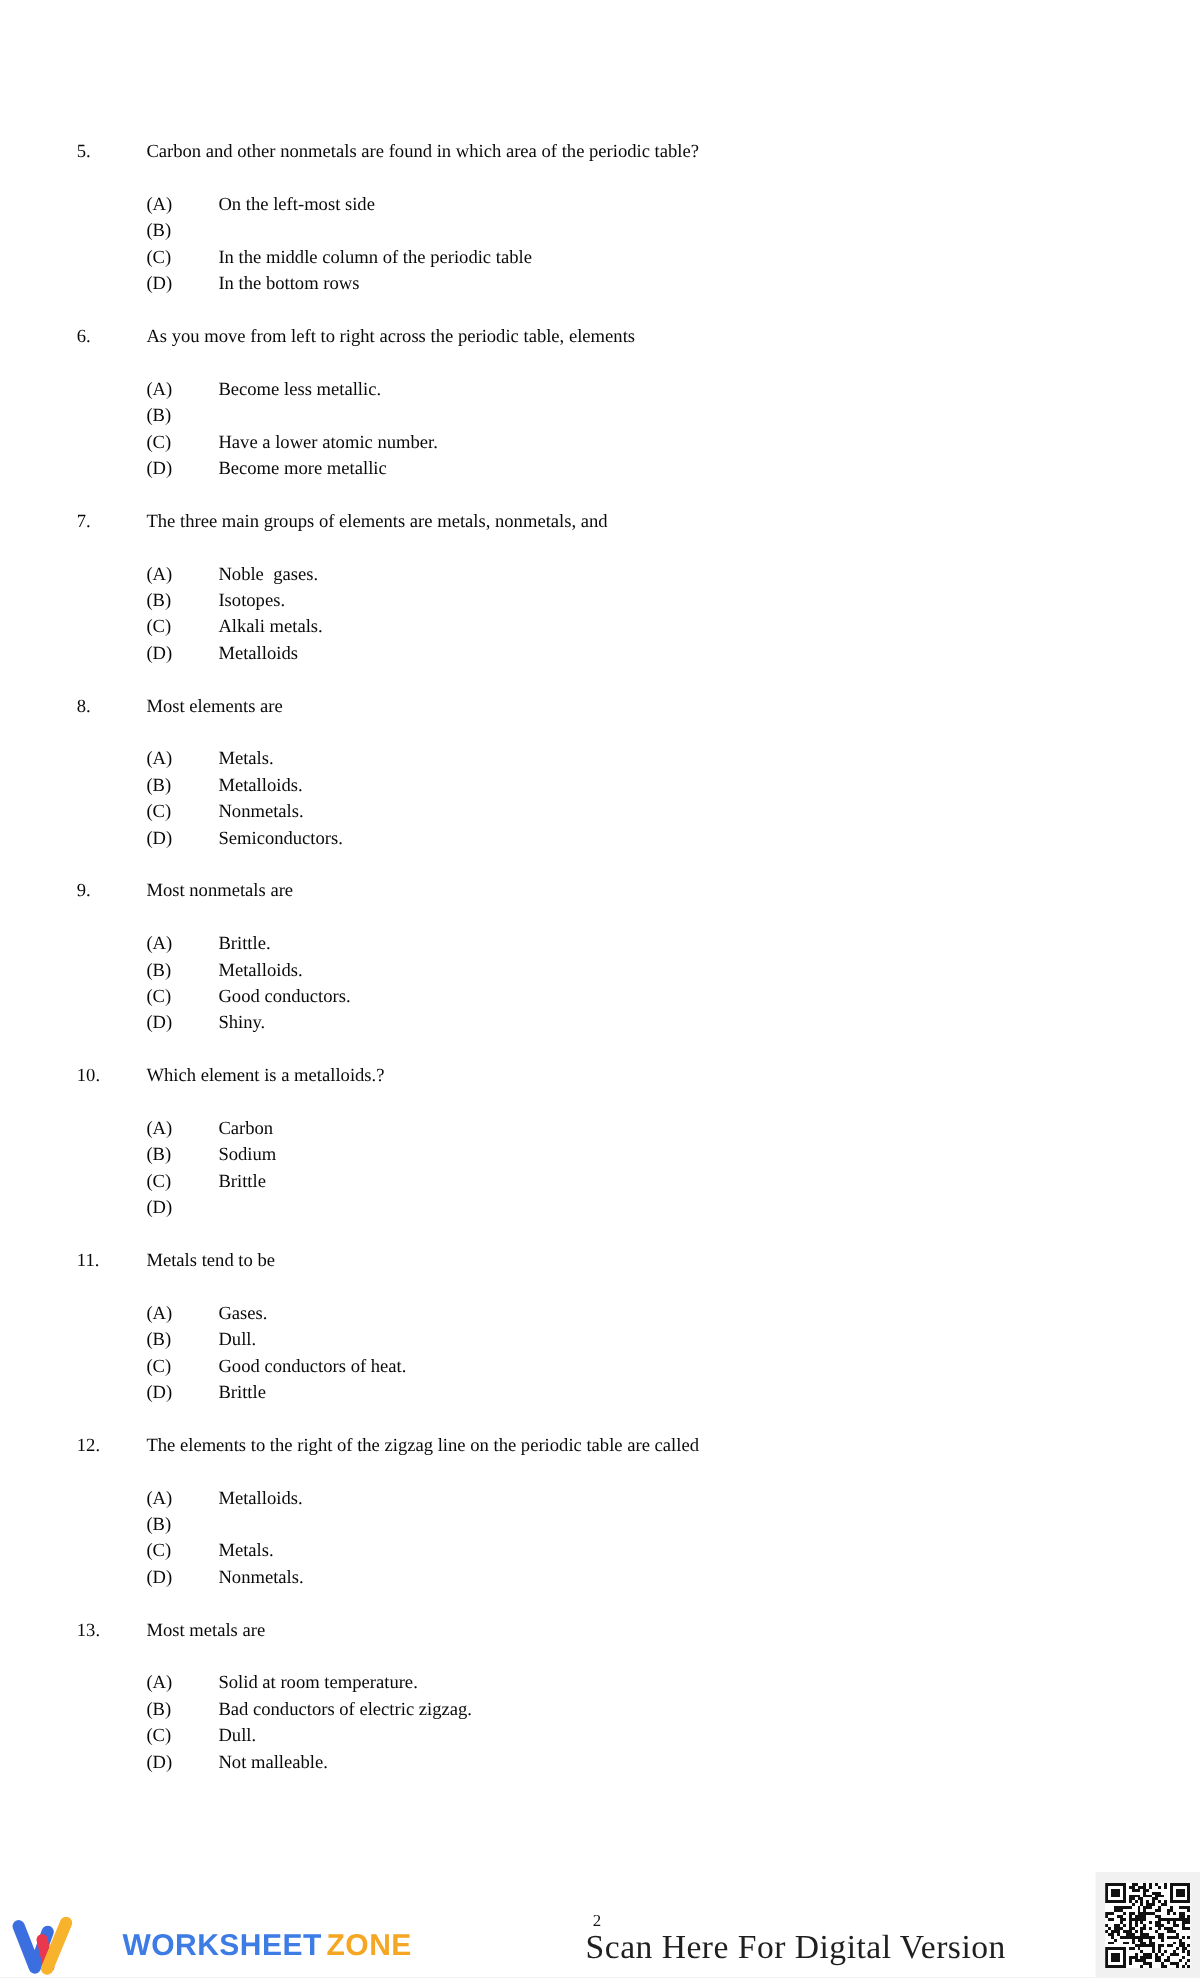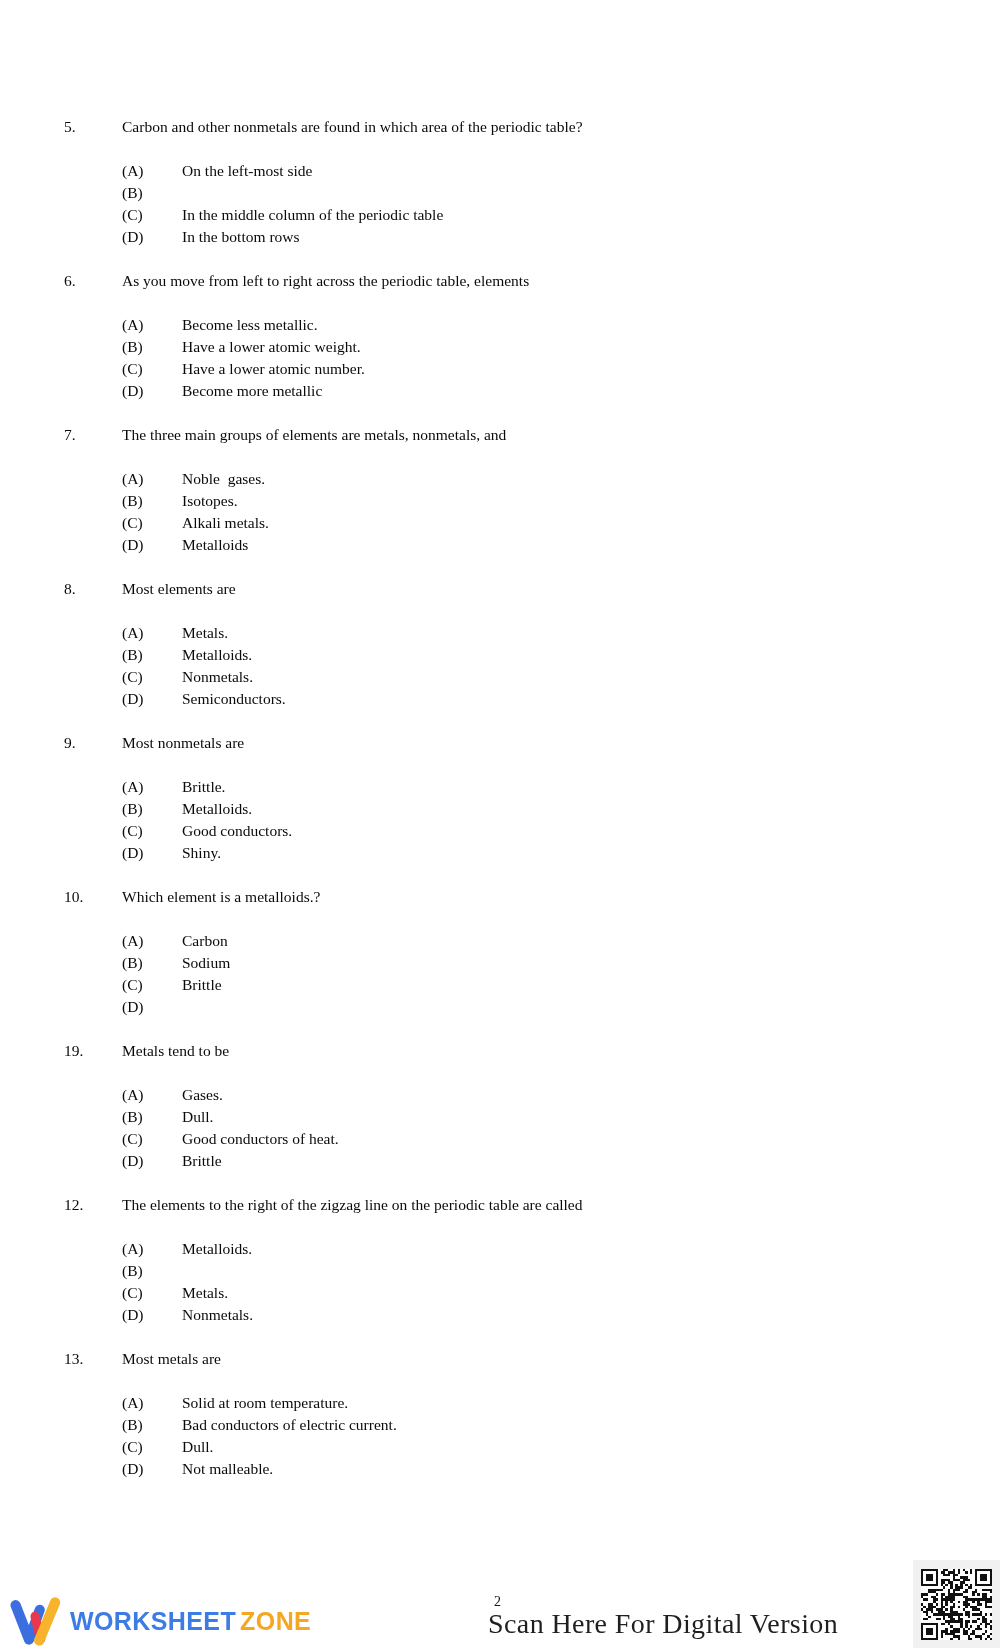--- a/index.html
+++ b/index.html
@@ -43,21 +43,21 @@
   .brand-mark{display:block;}
   .brand-text{
     margin-left:8px;
     font-family:"Liberation Sans","DejaVu Sans",sans-serif;
     font-weight:800;
     font-size:25px;
     letter-spacing:0.4px;
     line-height:25px;
     white-space:nowrap;
   }
-  .brand-word1{color:var(--brand-blue,#3D7BE5);}
+  .brand-word1{color:var(--brand-blue,#3D7BE5);margin-left:32px;}
   .brand-word2{color:var(--brand-orange,#F5A623);margin-left:4px;}
   .page-num{
     position:absolute;left:494px;top:54px;
     font-size:14px;line-height:16px;
     color:#141414;
   }
   .scan-text{
     position:absolute;left:488px;top:68px;
     font-family:Liberation Serif, serif;
     font-size:28px;
@@ -105,21 +105,20 @@
         <div class="q-row">
           <span class="q-num">6.</span>
           <span class="q-text">As you move from left to right across the periodic table, elements</span>
         </div>
         <div class="opt-row">
           <span class="opt-label">(A)</span>
           <span class="opt-text">Become less metallic.</span>
         </div>
         <div class="opt-row">
           <span class="opt-label">(B)</span>
-          <span class="opt-text">Have a lower atomic weight.</span>
         </div>
         <div class="opt-row">
           <span class="opt-label">(C)</span>
           <span class="opt-text">Have a lower atomic number.</span>
         </div>
         <div class="opt-row">
           <span class="opt-label">(D)</span>
           <span class="opt-text">Become more metallic</span>
         </div>
       </div>
@@ -205,21 +204,21 @@
         <div class="opt-row">
           <span class="opt-label">(C)</span>
           <span class="opt-text">Brittle</span>
         </div>
         <div class="opt-row">
           <span class="opt-label">(D)</span>
         </div>
       </div>
       <div class="q-block">
         <div class="q-row">
-          <span class="q-num">19.</span>
+          <span class="q-num">11.</span>
           <span class="q-text">Metals tend to be</span>
         </div>
         <div class="opt-row">
           <span class="opt-label">(A)</span>
           <span class="opt-text">Gases.</span>
         </div>
         <div class="opt-row">
           <span class="opt-label">(B)</span>
           <span class="opt-text">Dull.</span>
         </div>
@@ -257,21 +256,21 @@
         <div class="q-row">
           <span class="q-num">13.</span>
           <span class="q-text">Most metals are</span>
         </div>
         <div class="opt-row">
           <span class="opt-label">(A)</span>
           <span class="opt-text">Solid at room temperature.</span>
         </div>
         <div class="opt-row">
           <span class="opt-label">(B)</span>
-          <span class="opt-text">Bad conductors of electric current.</span>
+          <span class="opt-text">Bad conductors of electric zigzag.</span>
         </div>
         <div class="opt-row">
           <span class="opt-label">(C)</span>
           <span class="opt-text">Dull.</span>
         </div>
         <div class="opt-row">
           <span class="opt-label">(D)</span>
           <span class="opt-text">Not malleable.</span>
         </div>
       </div>

